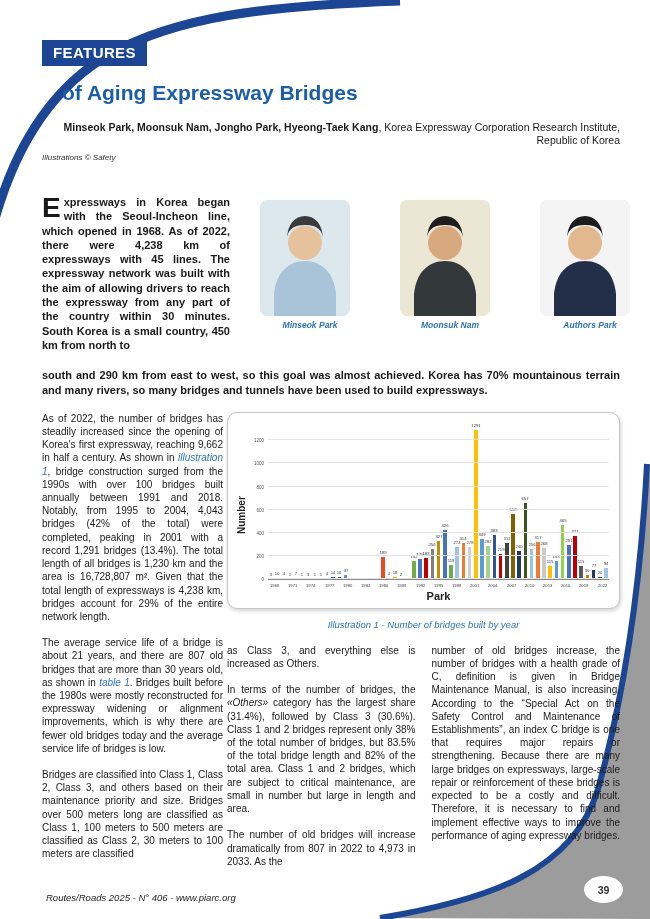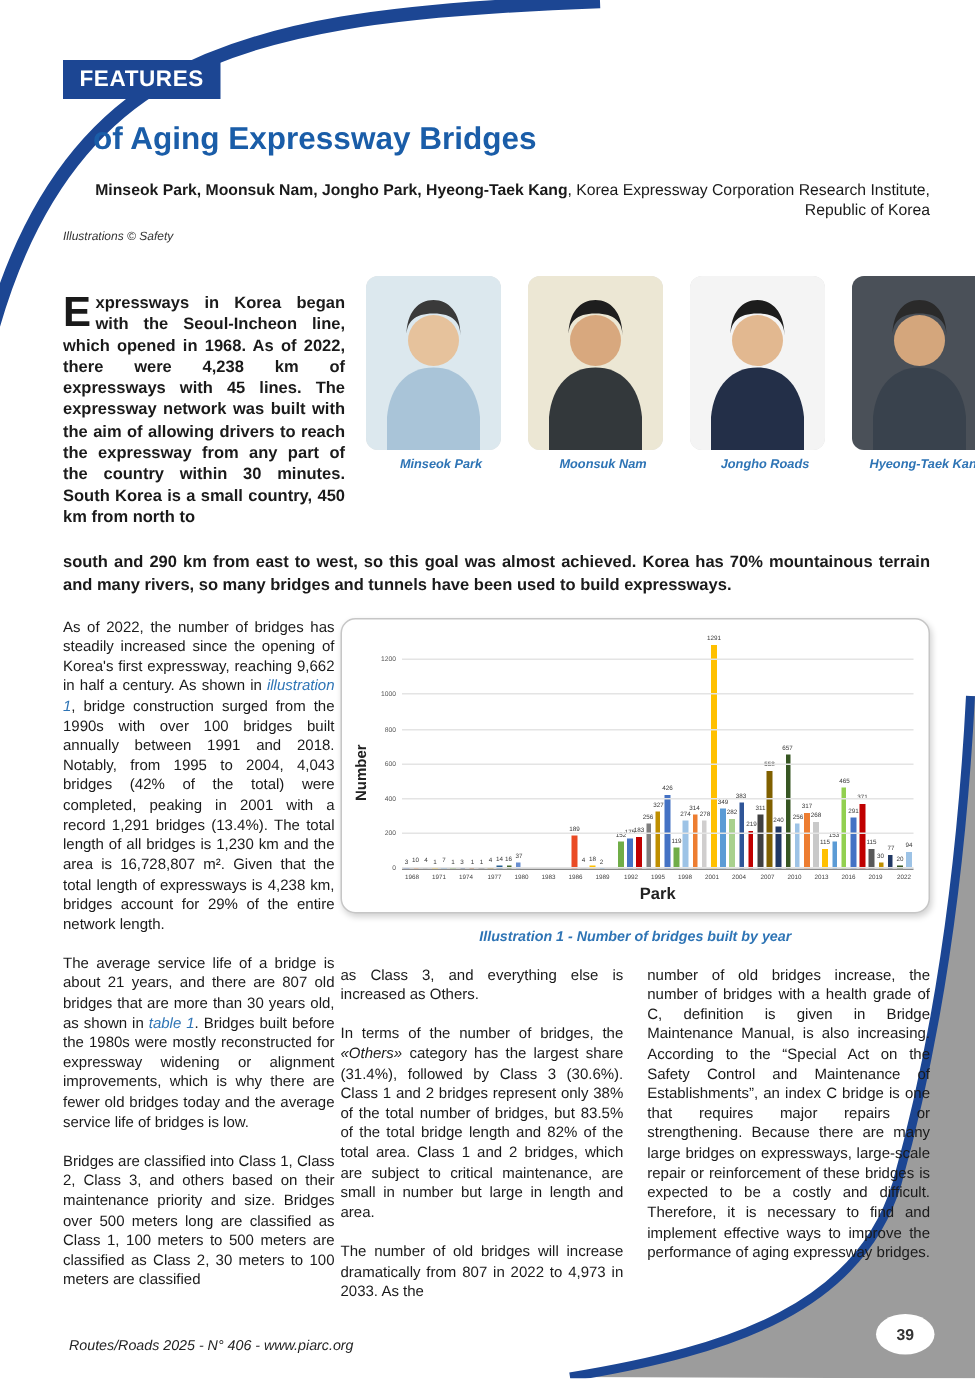--- a/index.html
+++ b/index.html
@@ -17,21 +17,21 @@
   h1.title{color:#1A5DA8;font-size:21px;line-height:25px;font-weight:bold;margin:0 0 16px 20px;}
   h1.title .t1{display:block;padding-left:13px;}
   h1.title .t2{display:block;}
   .authors{font-size:10.5px;line-height:13px;margin:0 0 6px 0;max-width:578px;text-align:right;}
   .authors .names{font-weight:bold;}
   .credit{font-size:8px;font-style:italic;margin:0 0 22px 0;color:#333;}
   .intro-row{display:flex;gap:14px;}
   .intro-text{flex:0 0 188px;font-weight:bold;font-size:11px;line-height:14.3px;text-align:justify;}
   .dropcap{float:left;font-size:28px;line-height:23px;font-weight:bold;margin:1px 3px 0 0;}
   .photos{flex:1;display:flex;gap:8px;align-items:flex-start;}
-  figure{margin:0;width:100px;}
+  figure{margin:16px;width:100px;}
   .photo{width:90px;height:116px;border-radius:8px;overflow:hidden;background:#ddd;}
   .photo svg{display:block;}
   figcaption{text-align:center;color:#2E74B5;font-style:italic;font-weight:bold;font-size:8.5px;margin-top:4px;white-space:nowrap;}
   .intro-full{font-weight:bold;font-size:11px;line-height:14.3px;text-align:justify;margin:5px 0 0 0;}
   .body-row{display:flex;gap:4px;margin-top:15px;}
   .col{font-size:10px;line-height:13.2px;text-align:justify;}
   .col p{margin:0 0 13px 0;}
   .col-left{flex:0 0 181px;}
   .right-zone{flex:1;min-width:0;}
   .xref{color:#2E74B5;font-style:italic;}
@@ -44,21 +44,21 @@
   .plot{position:relative;height:150px;border-bottom:1px solid #8a8a8a;}
   .gridline{position:absolute;left:0;right:0;height:1px;background:#e4e4e4;}
   .ytick{position:absolute;left:-20px;width:16px;text-align:right;font-size:6px;transform:scale(.75);transform-origin:right center;color:#555;}
   .bars{position:absolute;left:0;right:0;top:0;bottom:0;display:flex;align-items:flex-end;}
   .bar-slot{flex:1;position:relative;height:100%;display:flex;align-items:flex-end;justify-content:center;}
   .bar{width:58%;min-width:1px;}
   .bar-label{position:absolute;left:50%;transform:translateX(-50%) scale(.7);font-size:6px;color:#3a3a3a;white-space:nowrap;line-height:6px;}
   .xticks{display:flex;margin-top:2px;height:7px;}
   .xtick{flex:1;font-size:6px;transform:scale(.7);color:#444;text-align:center;white-space:nowrap;overflow:visible;}
   .x-title{text-align:center;font-weight:bold;font-size:11px;color:#222;margin-top:1px;}
-  .chart-caption{text-align:center;color:#2E74B5;font-style:italic;font-weight:bold;font-size:9.5px;margin:10px 0 14px;}
+  .chart-caption{text-align:center;color:#2E74B5;font-style:italic;font-weight:normal;font-size:9.5px;margin:10px 0 14px;}
   .two-cols{display:flex;gap:16px;}
   .two-cols .col{flex:1;min-width:0;}
   .journal{position:absolute;left:46px;bottom:16px;z-index:3;font-style:italic;font-size:9.5px;color:#222;}
   .page-num{
     position:absolute;right:27px;bottom:16px;z-index:3;width:39px;height:27px;background:#fff;border-radius:50%;
     display:flex;align-items:center;justify-content:center;font-weight:bold;font-size:10.5px;color:#333;
   }
 </style>
 </head>
 <body>
@@ -113,21 +113,21 @@
       </figure>
       <figure>
         <div class="photo">
             <svg width="90" height="116" viewBox="0 0 90 116">
               <rect width="90" height="116" fill="#f4f4f4"></rect>
               <circle cx="45" cy="43" r="17" fill="#e2b890"></circle>
               <path d="M27,40 C27,24 35,16 45,16 C55,16 63,24 63,40 C63,31 58,25 45,25 C32,25 27,31 27,40 Z" fill="#1c1c1c"></path>
               <path d="M45,61 C28,61 16,73 14,94 L14,116 L76,116 L76,94 C74,73 62,61 45,61 Z" fill="#232f48"></path>
             </svg>
           </div>
-        <figcaption>Jongho Roads</figcaption>
+        <figcaption>Authors Park</figcaption>
       </figure>
       <figure>
         <div class="photo">
             <svg width="90" height="116" viewBox="0 0 90 116">
               <rect width="90" height="116" fill="#4a5058"></rect>
               <circle cx="45" cy="43" r="17" fill="#d4a67c"></circle>
               <path d="M27,40 C27,24 35,16 45,16 C55,16 63,24 63,40 C63,31 58,25 45,25 C32,25 27,31 27,40 Z" fill="#2a2a2a"></path>
               <path d="M45,61 C28,61 16,73 14,94 L14,116 L76,116 L76,94 C74,73 62,61 45,61 Z" fill="#39424d"></path>
             </svg>
           </div>

